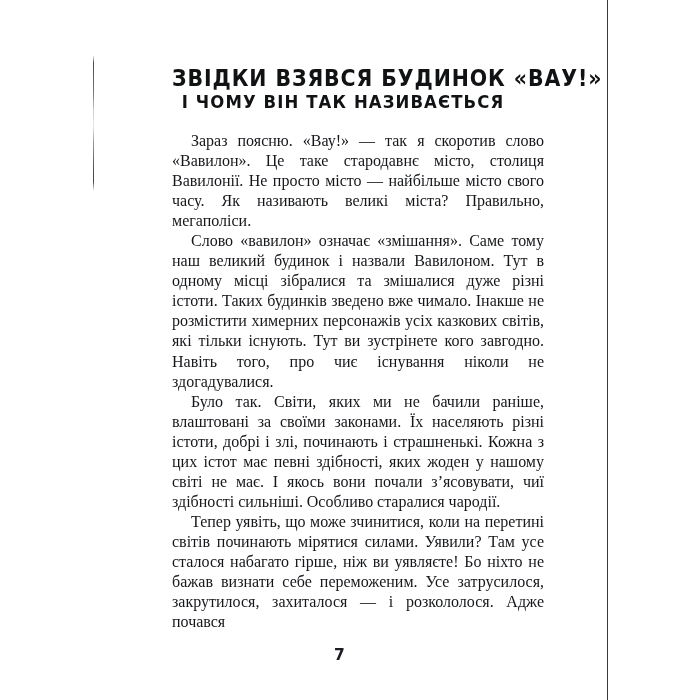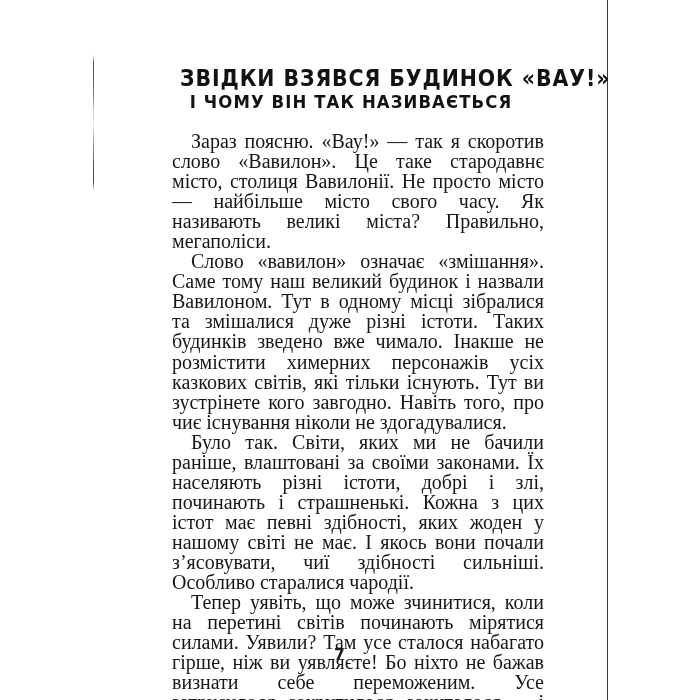--- a/index.html
+++ b/index.html
@@ -45,21 +45,20 @@
     );
   }
 
   
   .title-block {
     position: absolute;
     left: 172px;
     top: 66px;
     width: 342px;
     text-align: center;
-    margin-left: 8px;
   }
   .title-line {
     font-family: "DejaVu Sans", "Liberation Sans", sans-serif;
     font-weight: 700;
     color: #111214;
     text-transform: uppercase;
     white-space: nowrap;
     letter-spacing: 0.9px;
     transform-origin: center center;
   }
@@ -81,21 +80,21 @@
     position: absolute;
     left: 172px;
     top: 131px;
     width: 372px;
   }
   .para {
     margin: 0;
     text-indent: 19px;
     text-align: justify;
     text-justify: inter-word;
-    font-size: 20px;
+    font-size: 16px;
     line-height: 20.05px;
     color: #15171a;
     hyphens: manual;
     word-spacing: -0.1px;
   }
   .para:last-child {
     text-align-last: justify;
   }
   .folio-num {
     position: absolute;

